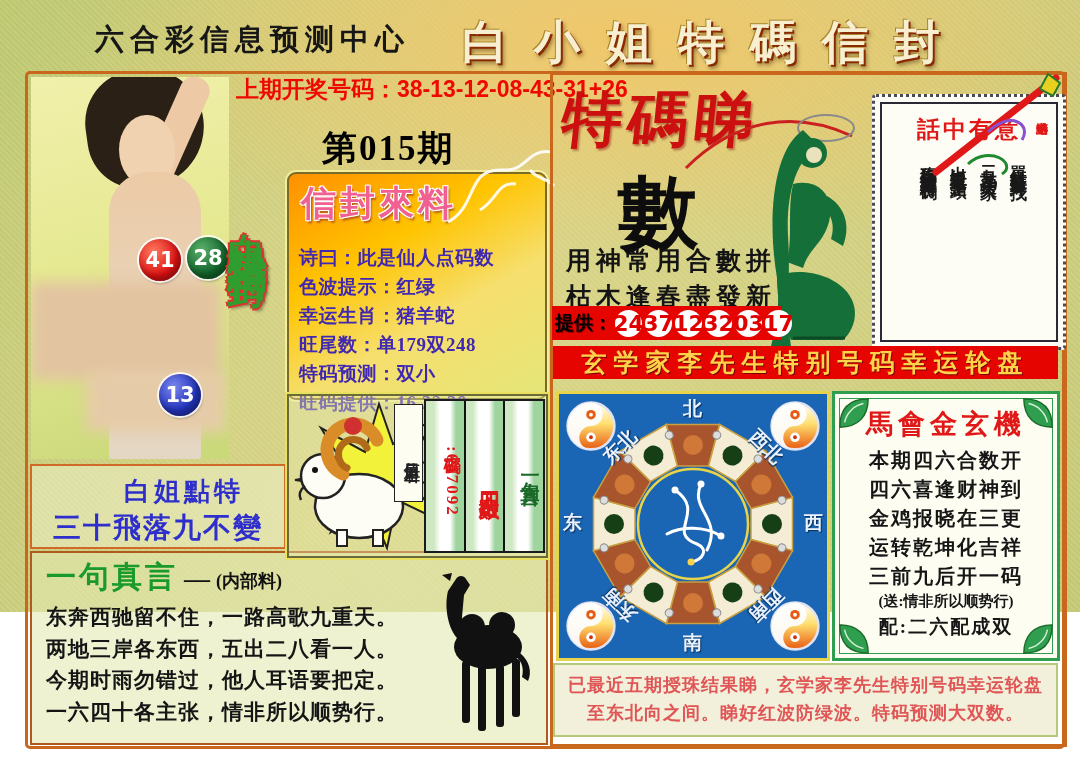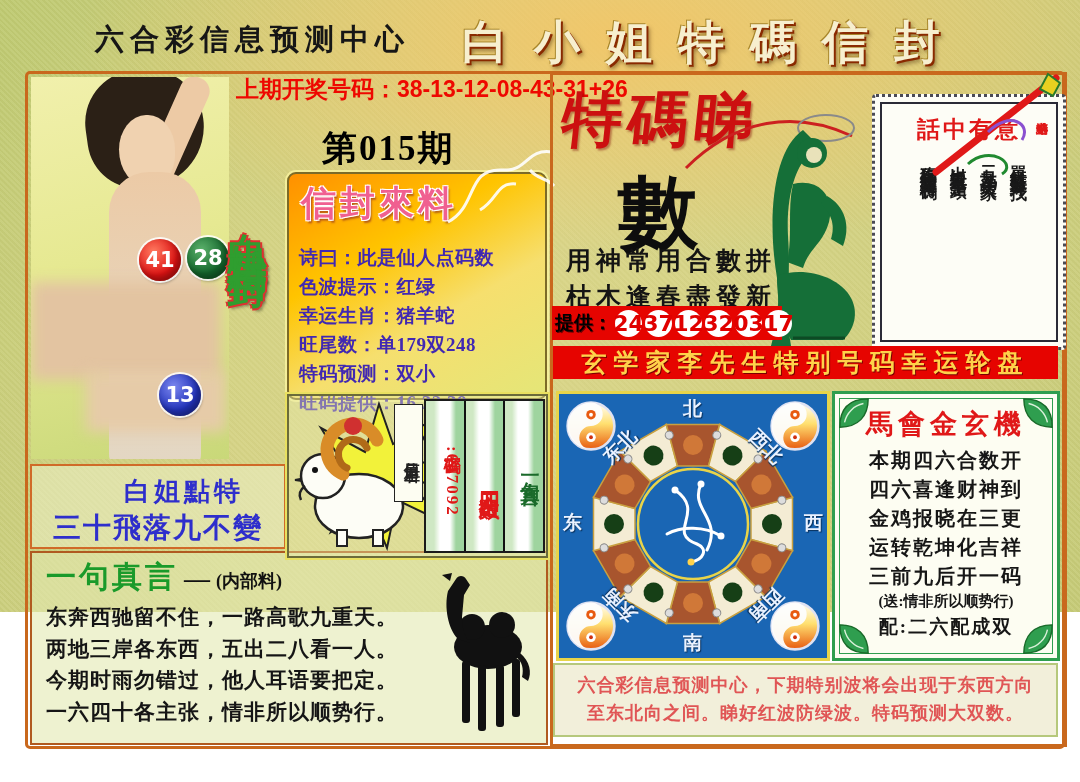--- a/index.html
+++ b/index.html
@@ -386,17 +386,17 @@
       <div>四六喜逢财神到</div>
       <div>金鸡报晓在三更</div>
       <div>运转乾坤化吉祥</div>
       <div>三前九后开一码</div>
       <div class="fax-gift">(送:情非所以顺势行)</div>
       <div class="fax-pair">配:二六配成双</div>
     </div>
   </div>
 
   <div class="abs bottom-note">
-    <div>六合彩信息预测中心，下期特别波将会出现于东西方向</div>
+    <div>已最近五期授珠结果睇，玄学家李先生特别号码幸运轮盘</div>
     <div>至东北向之间。睇好红波防绿波。特码预测大双数。</div>
   </div>
 
 </div>
 
 </body></html>

